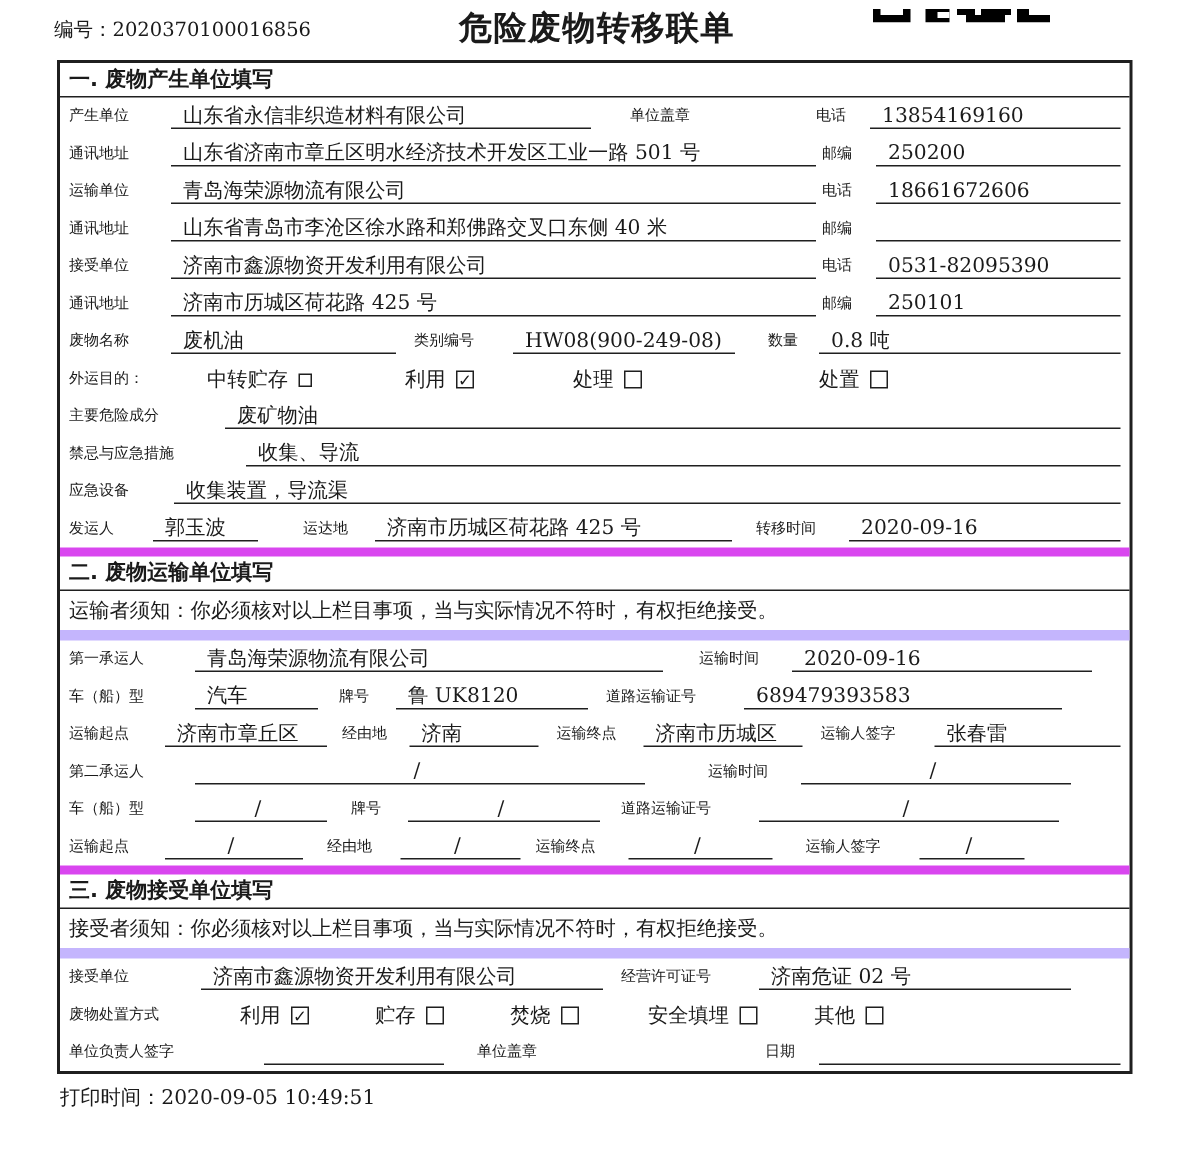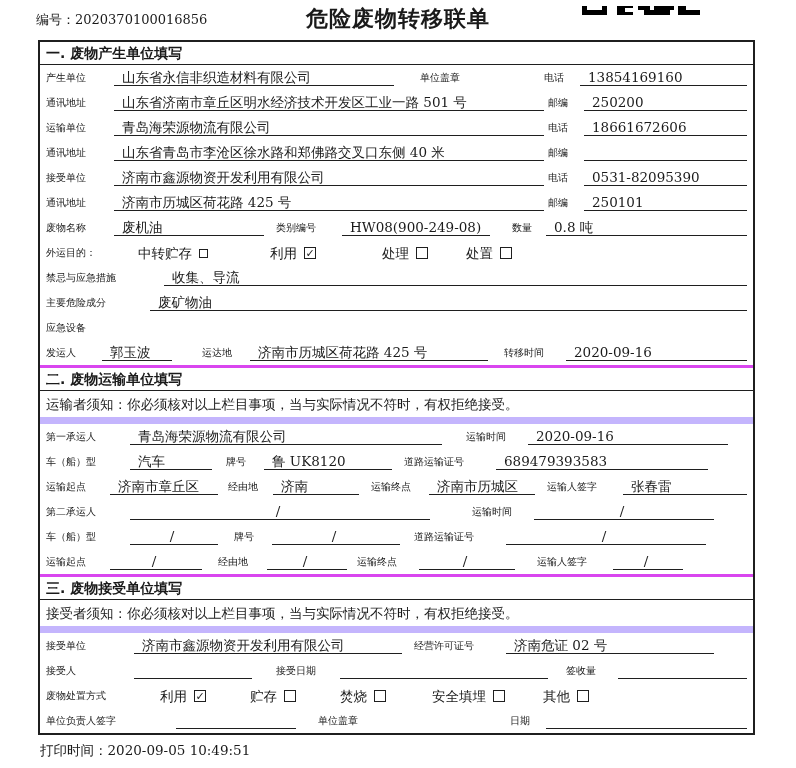--- a/index.html
+++ b/index.html
@@ -15,21 +15,21 @@
   }
   .qr-frag { position:absolute; right:96px; top:0; width:118px; height:9px; }
 
   .form-table {
     margin-left:38px; width:717px; box-sizing:border-box;
     border:2px solid #1f1f1f; background:#fff;
   }
   .sec-heading {
     height:22px; line-height:22px; padding-left:6px; font-size:14px; font-weight:bold;
     font-family:"DejaVu Sans","Liberation Sans",sans-serif;
-    border-top:3px solid #d946ef; border-bottom:1px solid #1f1f1f;
+    border-top:6px solid #d946ef; border-bottom:1px solid #1f1f1f;
   }
   .sec-heading:first-child { border-top:none; }
   .notice-row {
     height:26px; line-height:26px; padding-left:6px; font-size:13.5px;
     border-bottom:7px solid #c4b5fd; white-space:nowrap;
   }
   .row {
     display:flex; align-items:flex-end; height:25px;
     padding:0 6px 4px 6px; box-sizing:border-box; overflow:hidden;
   }
@@ -125,35 +125,36 @@
         <span class="checkbox small"></span>
       </span>
       <span class="chk-group" style="margin-left: 62px;">
         <span class="chk-label">利用</span>
         <span class="checkbox checked">✓</span>
       </span>
       <span class="chk-group" style="margin-left: 66px; justify-content: flex-end;">
         <span class="chk-label">处理</span>
         <span class="checkbox"></span>
       </span>
-      <span class="chk-group" style="margin-left: 38px;">
+      <span class="chk-group" style="margin-left: 118px;">
         <span class="chk-label">处置</span>
         <span class="checkbox"></span>
       </span>
+    </div>
+    <div class="row">
+      <span class="lab" style="width: 104px;">主要危险成分</span>
+      <span class="fld" style="flex: 1 1 0%;">废矿物油</span>
     </div>
     <div class="row">
       <span class="lab" style="width: 118px;">禁忌与应急措施</span>
       <span class="fld" style="flex: 1 1 0%;">收集、导流</span>
     </div>
     <div class="row">
-      <span class="lab" style="width: 104px;">主要危险成分</span>
-      <span class="fld" style="flex: 1 1 0%;">废矿物油</span>
-    </div>
-    <div class="row">
       <span class="lab" style="width: 70px;">应急设备</span>
+      <span class="fld" style="flex: 1 1 0%;">收集装置，导流渠</span>
     </div>
     <div class="row">
       <span class="lab" style="width: 56px;">发运人</span>
       <span class="fld" style="width: 70px;">郭玉波</span>
       <span class="lab" style="width: 48px; margin-left: 30px;">运达地</span>
       <span class="fld" style="width: 238px;">济南市历城区荷花路 425 号</span>
       <span class="lab" style="width: 58px; margin-left: 16px;">转移时间</span>
       <span class="fld" style="flex: 1 1 0%; margin-left: 4px;">2020-09-16</span>
     </div>
     <div class="sec-heading">二. 废物运输单位填写</div>
@@ -208,28 +209,20 @@
     </div>
     <div class="sec-heading">三. 废物接受单位填写</div>
     <div class="notice-row">接受者须知：你必须核对以上栏目事项，当与实际情况不符时，有权拒绝接受。</div>
     <div class="row">
       <span class="lab" style="width: 88px;">接受单位</span>
       <span class="fld" style="width: 268px;">济南市鑫源物资开发利用有限公司</span>
       <span class="lab" style="width: 88px; margin-left: 12px;">经营许可证号</span>
       <span class="fld" style="width: 208px; margin-left: 4px;">济南危证 02 号</span>
     </div>
     <div class="row">
-      <span class="lab" style="width: 88px;">接受人</span>
-      <span class="fld" style="width: 118px;"></span>
-      <span class="lab" style="width: 58px; margin-left: 24px;">接受日期</span>
-      <span class="fld" style="width: 208px; margin-left: 6px;"></span>
-      <span class="lab" style="width: 46px; margin-left: 18px;">签收量</span>
-      <span class="fld" style="flex: 1 1 0%; margin-left: 6px;"></span>
-    </div>
-    <div class="row">
       <span class="lab" style="width: 100px;">废物处置方式</span>
       <span class="chk-group" style="margin-left: 14px;">
         <span class="chk-label">利用</span>
         <span class="checkbox checked">✓</span>
       </span>
       <span class="chk-group" style="margin-left: 44px;">
         <span class="chk-label">贮存</span>
         <span class="checkbox"></span>
       </span>
       <span class="chk-group" style="margin-left: 44px;">

